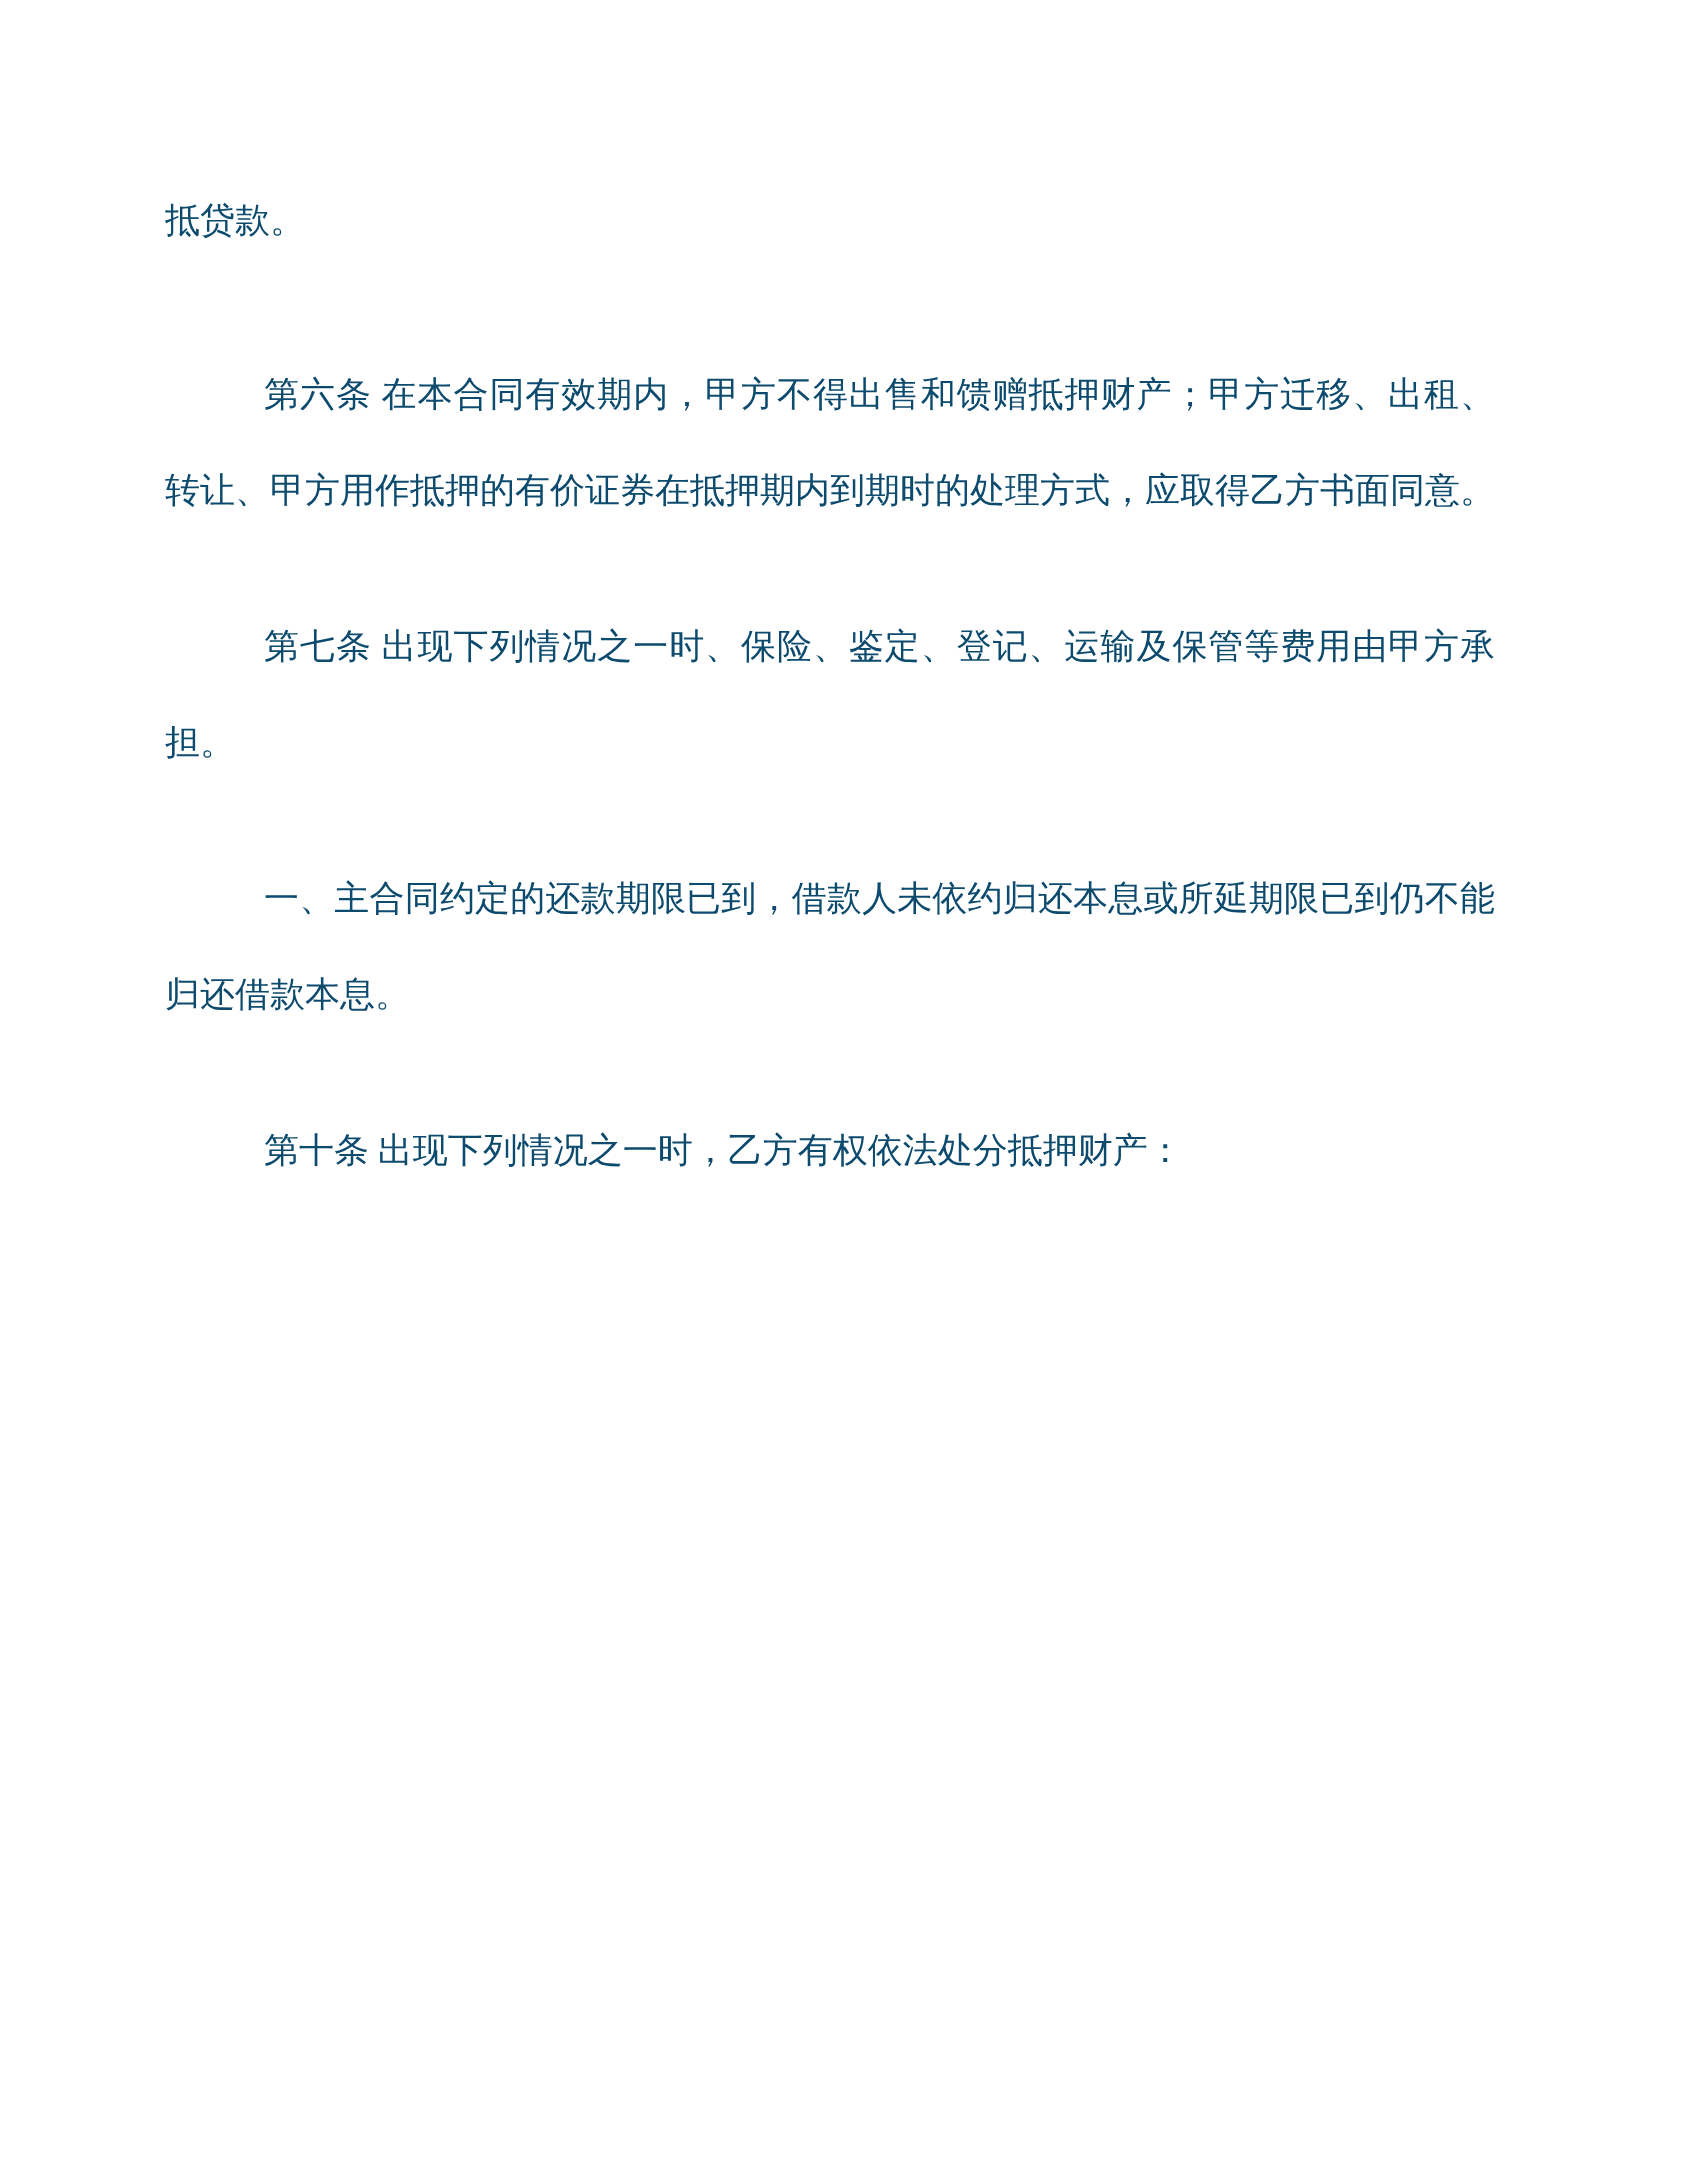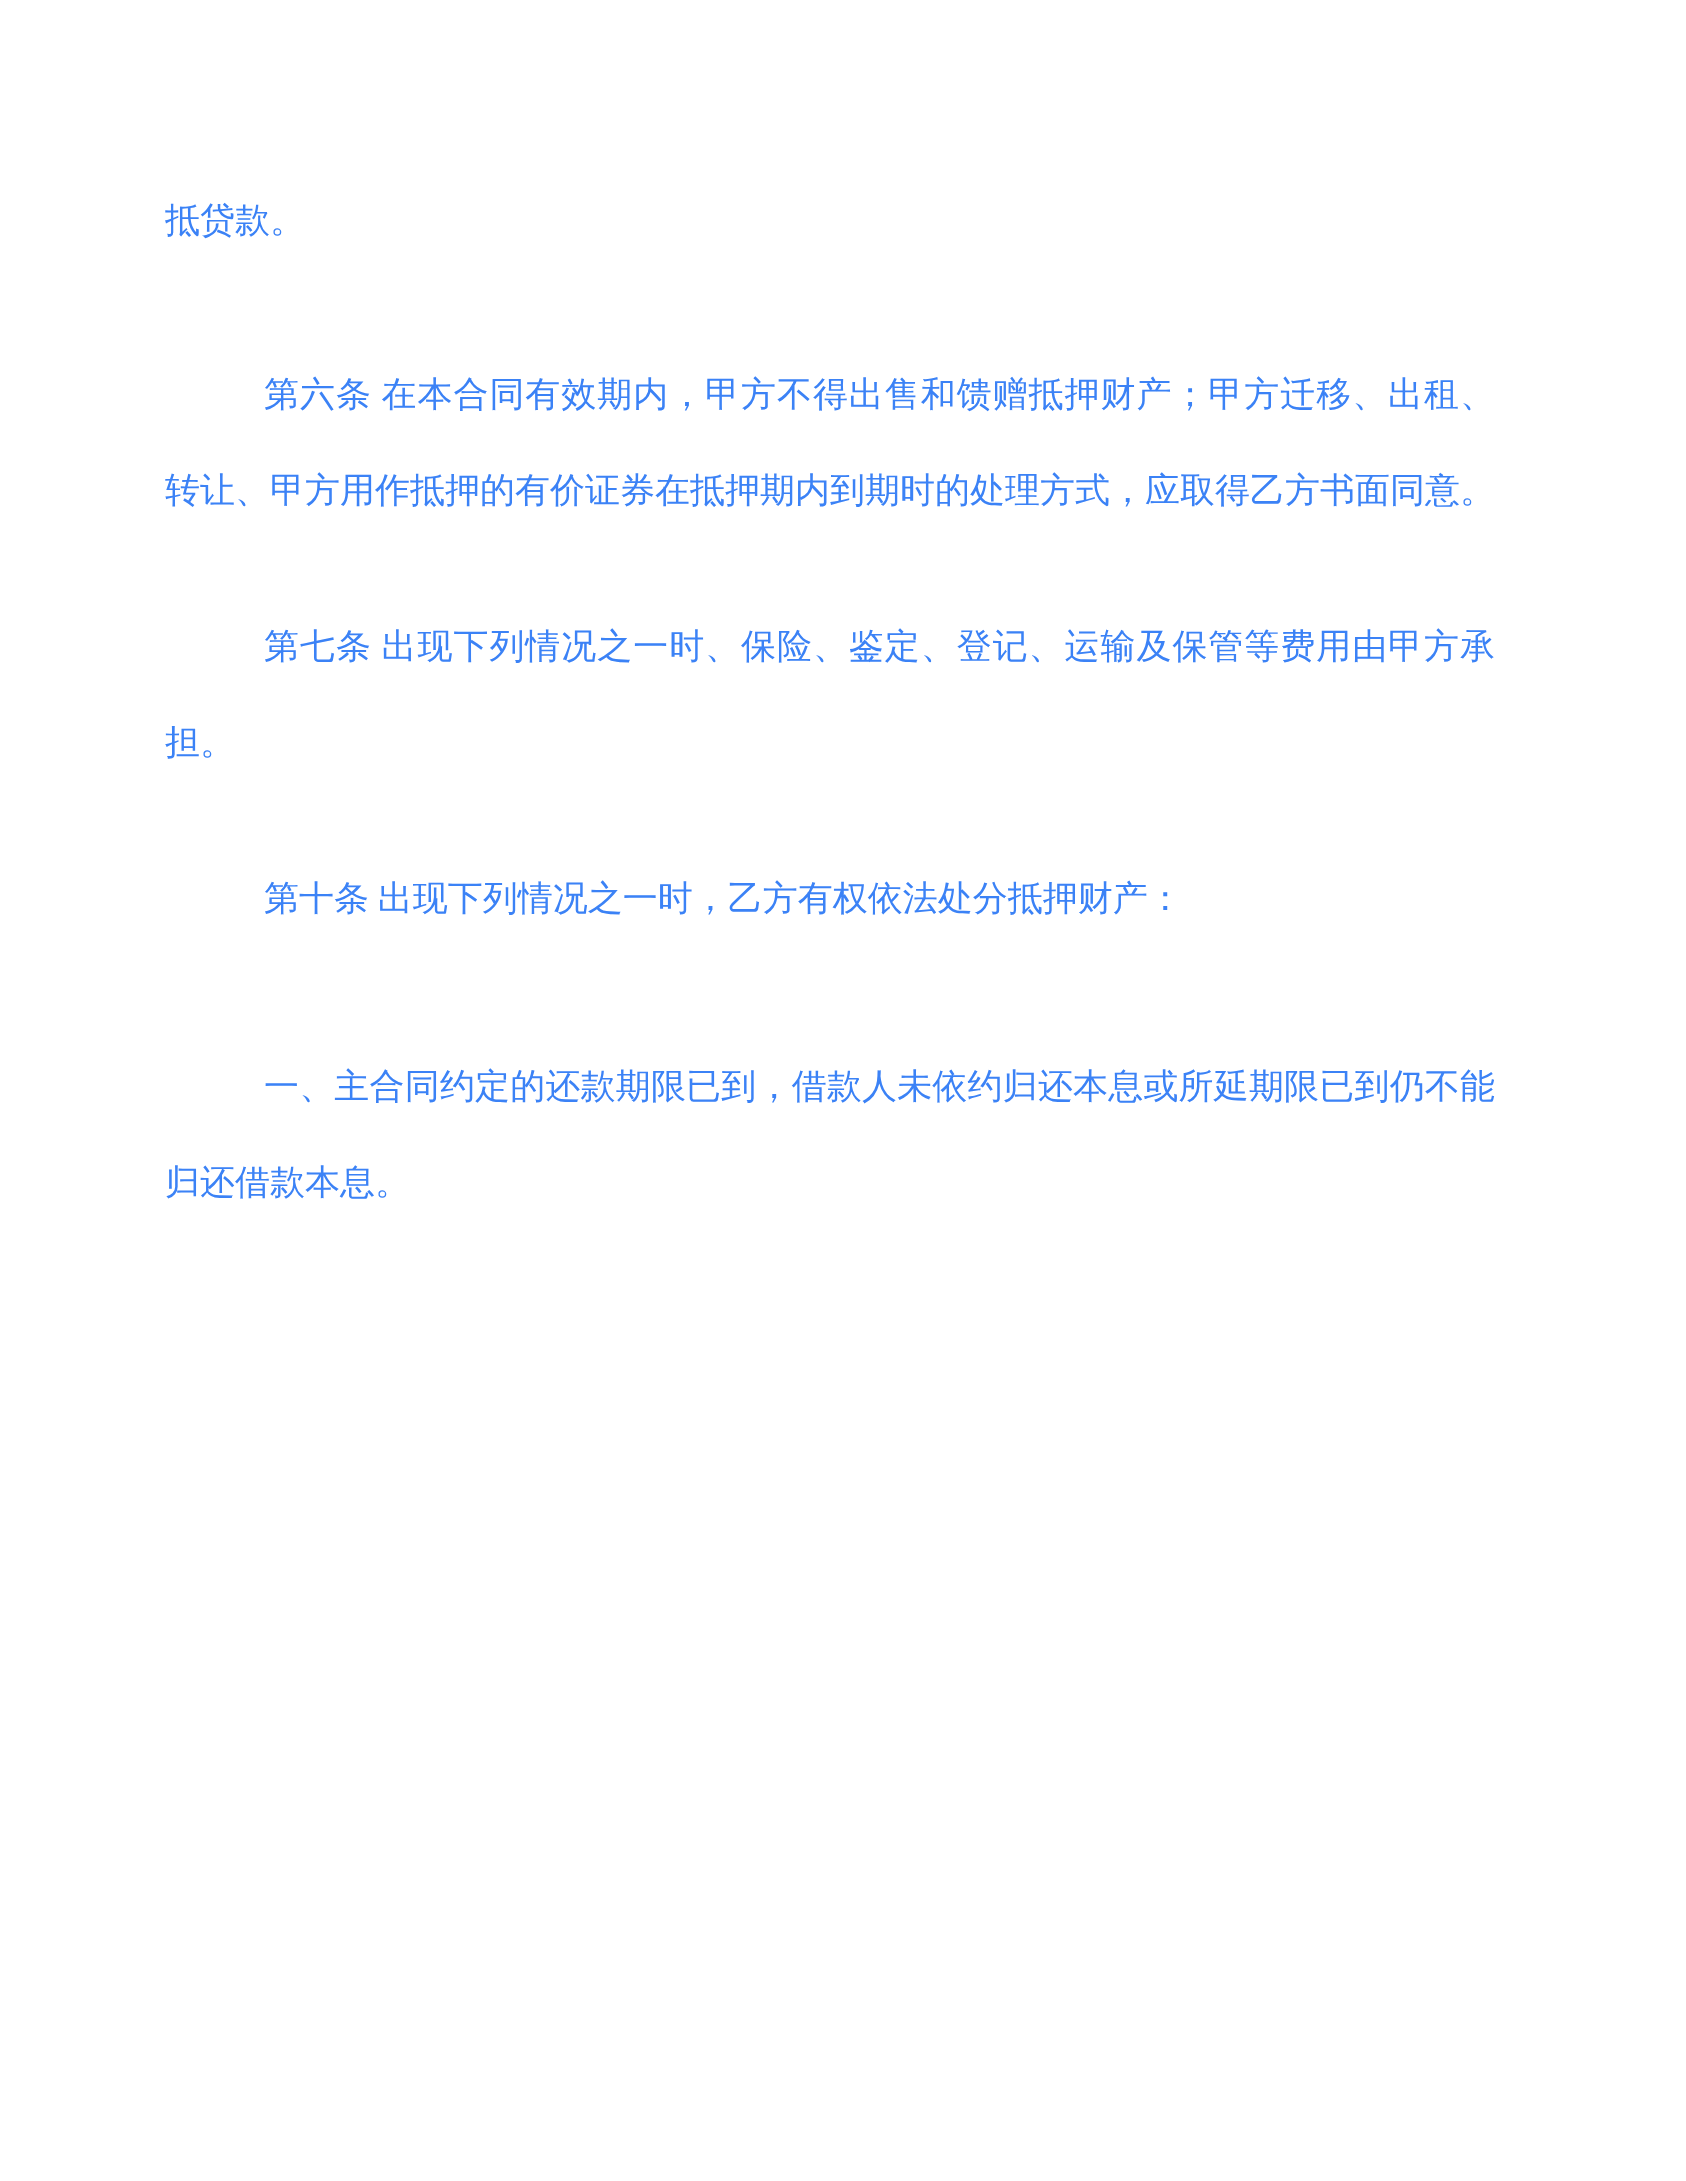--- a/index.html
+++ b/index.html
@@ -8,21 +8,21 @@
     height: 2182px;
     background: #ffffff;
     overflow: hidden;
   }
   .page {
     box-sizing: border-box;
     width: 1686px;
     height: 2182px;
     padding: 173px 0 0 165px;
     background: #ffffff;
-    color: #3b82f6;
+    color: #0c4a6e;
     font-family: "Liberation Serif", "DejaVu Serif", serif;
   }
   .para {
     width: 1330px;
     margin: 0 0 60px 0;
     font-size: 35px;
     line-height: 96px;
     text-align: justify;
     text-justify: inter-ideograph;
     word-break: break-all;
@@ -38,17 +38,17 @@
 <div class="page">
   <p class="para after-lg">抵贷款。</p>
 
 
   <p class="para indent">第六条 在本合同有效期内，甲方不得出售和馈赠抵押财产；甲方迁移、出租、转让、甲方用作抵押的有价证券在抵押期内到期时的处理方式，应取得乙方书面同意。</p>
 
   <p class="para indent">第七条 出现下列情况之一时、保险、鉴定、登记、运输及保管等费用由甲方承担。</p>
 
 
 
+  <p class="para indent">一、主合同约定的还款期限已到，借款人未依约归还本息或所延期限已到仍不能归还借款本息。</p>
+
   <p class="para indent after-xl">第十条 出现下列情况之一时，乙方有权依法处分抵押财产：</p>
-
-  <p class="para indent">一、主合同约定的还款期限已到，借款人未依约归还本息或所延期限已到仍不能归还借款本息。</p>
 </div>
 
 
 </body></html>

